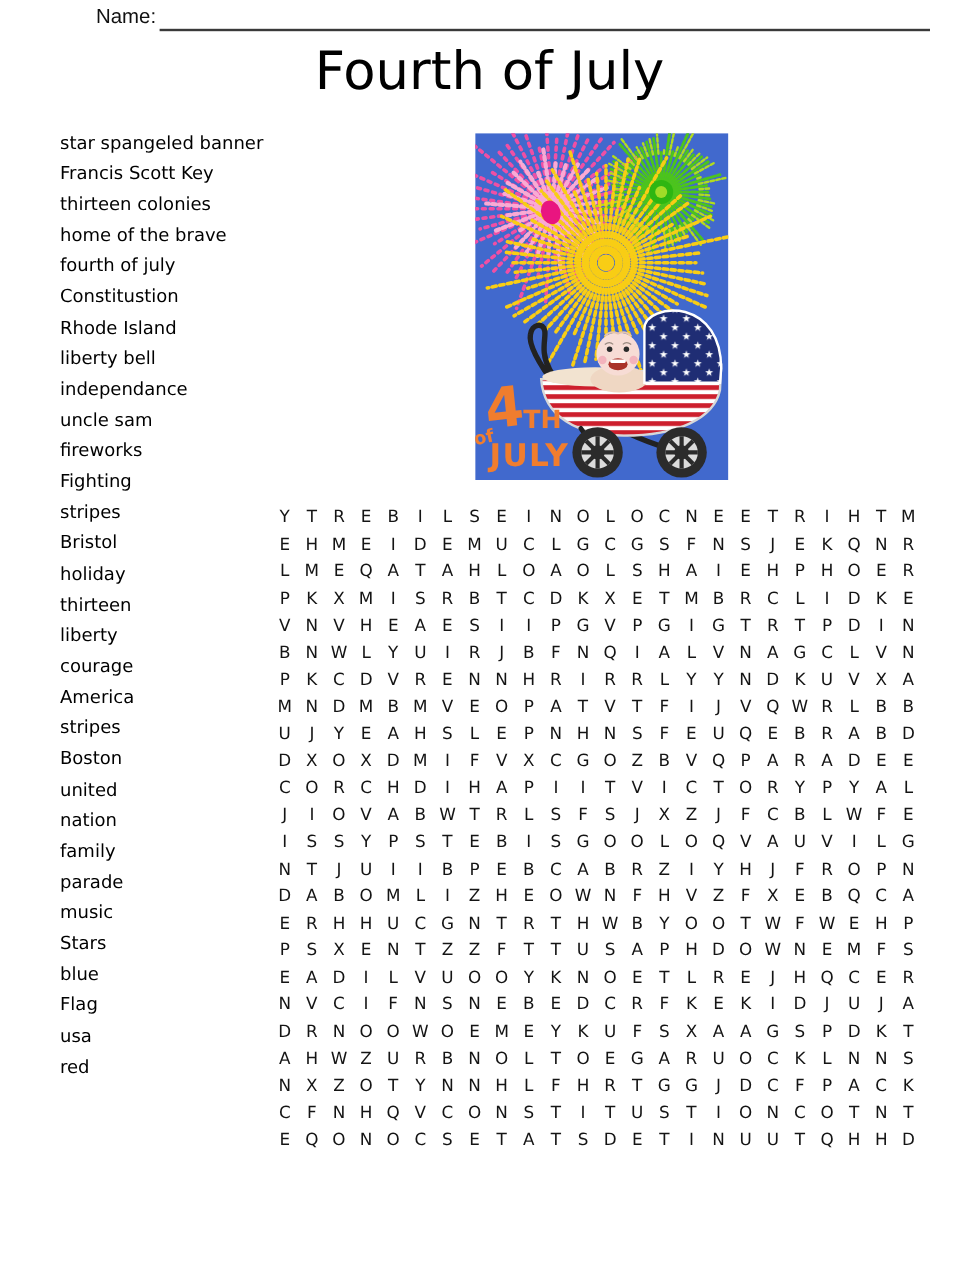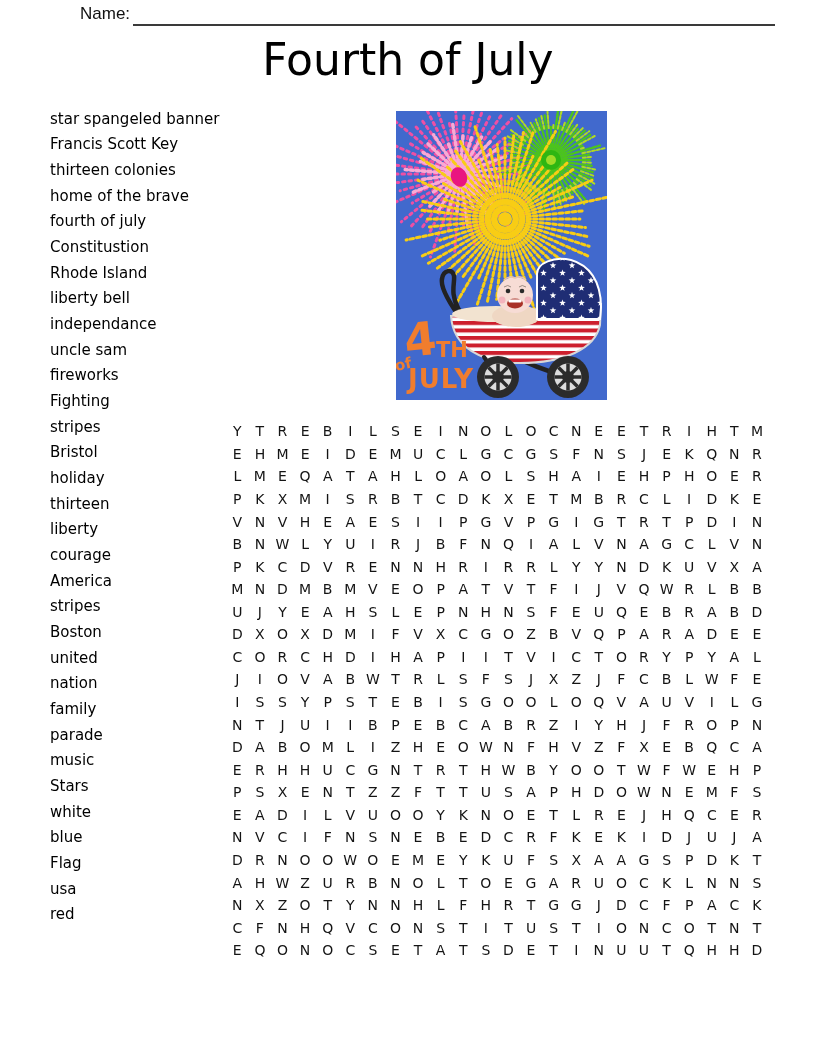--- a/index.html
+++ b/index.html
@@ -358,21 +358,20 @@
     <div class="word">courage</div>
     <div class="word">America</div>
     <div class="word">stripes</div>
     <div class="word">Boston</div>
     <div class="word">united</div>
     <div class="word">nation</div>
     <div class="word">family</div>
     <div class="word">parade</div>
     <div class="word">music</div>
     <div class="word">Stars</div>
-    <div class="word">white</div>
     <div class="word">blue</div>
     <div class="word">Flag</div>
     <div class="word">usa</div>
     <div class="word">red</div>
   </div>
 
 <div class="letter-grid comic">
     <span class="cell">Y</span>
     <span class="cell">T</span>
     <span class="cell">R</span>

